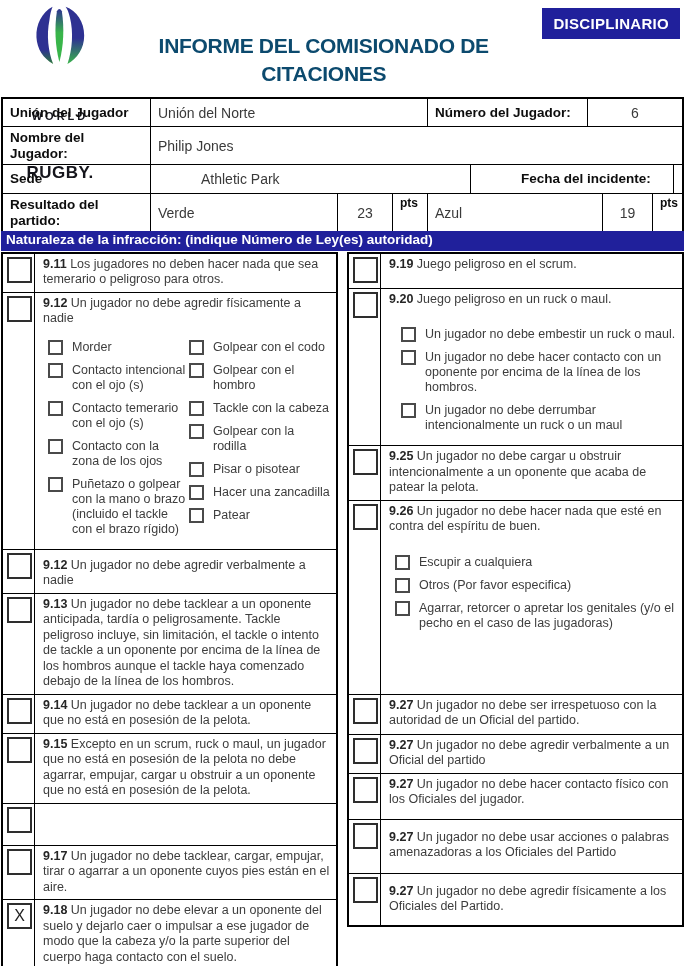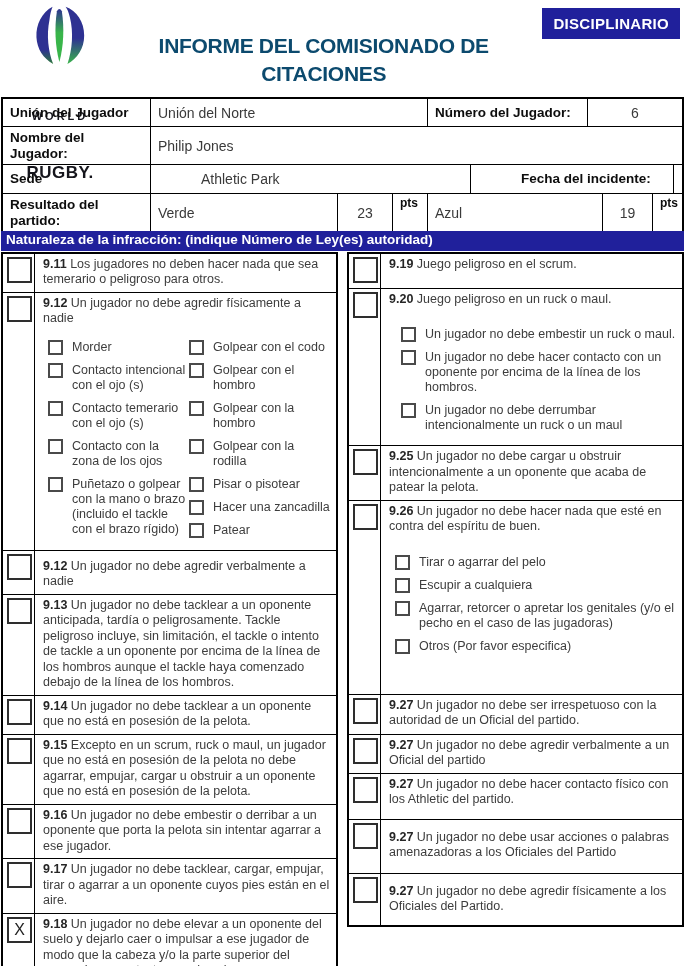--- a/index.html
+++ b/index.html
@@ -164,21 +164,21 @@
               <div class="sub-item">
                   <div class="sub-box"></div>
                   <div class="sub-text">Golpear con el codo</div>
                 </div>
               <div class="sub-item">
                   <div class="sub-box"></div>
                   <div class="sub-text">Golpear con el hombro</div>
                 </div>
               <div class="sub-item">
                   <div class="sub-box"></div>
-                  <div class="sub-text">Golpear con la hombro</div>
+                  <div class="sub-text">Tackle con la cabeza</div>
                 </div>
               <div class="sub-item">
                   <div class="sub-box"></div>
                   <div class="sub-text">Golpear con la rodilla</div>
                 </div>
               <div class="sub-item">
                   <div class="sub-box"></div>
                   <div class="sub-text">Pisar o pisotear</div>
                 </div>
               <div class="sub-item">
@@ -219,21 +219,20 @@
         <div class="cbcell">
             <div class="cbox"></div>
           </div>
         <div class="ltext"><span class="lnum">9.15</span> <span>Excepto en un scrum, ruck o maul, un jugador que no está en posesión de la pelota no debe agarrar, empujar, cargar u obstruir a un oponente que no está en posesión de la pelota.</span></div>
       </div>
 
       <div class="lrow" style="min-height:42px">
         <div class="cbcell">
             <div class="cbox"></div>
           </div>
-        <div class="ltext"><span class="lnum">9.16</span> <span>Un jugador no debe embestir o derribar a un oponente que porta la pelota sin intentar agarrar a ese jugador.</span></div>
       </div>
 
       <div class="lrow" style="min-height:48px">
         <div class="cbcell">
             <div class="cbox"></div>
           </div>
         <div class="ltext"><span class="lnum">9.17</span> <span>Un jugador no debe tacklear, cargar, empujar, tirar o agarrar a un oponente cuyos pies están en el aire.</span></div>
       </div>
 
       <div class="lrow" style="min-height:64px">
@@ -285,34 +284,30 @@
 
       <div class="lrow" style="min-height:194px">
         <div class="cbcell">
             <div class="cbox"></div>
           </div>
         <div class="ltext">
           <span class="lnum">9.26</span> <span>Un jugador no debe hacer nada que esté en contra del espíritu de buen.</span>
           <div class="sub-list" style="margin-left:6px">
             <div class="sub-item">
                 <div class="sub-box"></div>
-                <div class="sub-text">Tirar o agarrar del pelo</div>
-              </div>
-            <div class="sub-item">
-                <div class="sub-box"></div>
                 <div class="sub-text">Escupir a cualquiera</div>
               </div>
             <div class="sub-item">
                 <div class="sub-box"></div>
+                <div class="sub-text">Otros (Por favor especifica)</div>
+              </div>
+            <div class="sub-item">
+                <div class="sub-box"></div>
                 <div class="sub-text">Agarrar, retorcer o apretar los genitales (y/o el pecho en el caso de las jugadoras)</div>
               </div>
-            <div class="sub-item">
-                <div class="sub-box"></div>
-                <div class="sub-text">Otros (Por favor especifica)</div>
-              </div>
           </div>
         </div>
       </div>
 
       <div class="lrow" style="min-height:40px">
         <div class="cbcell">
             <div class="cbox"></div>
           </div>
         <div class="ltext"><span class="lnum">9.27</span> <span>Un jugador no debe ser irrespetuoso con la autoridad de un Oficial del partido.</span></div>
       </div>
@@ -321,21 +316,21 @@
         <div class="cbcell">
             <div class="cbox"></div>
           </div>
         <div class="ltext"><span class="lnum">9.27</span> <span>Un jugador no debe agredir verbalmente a un Oficial del partido</span></div>
       </div>
 
       <div class="lrow" style="min-height:46px">
         <div class="cbcell">
             <div class="cbox"></div>
           </div>
-        <div class="ltext"><span class="lnum">9.27</span> <span>Un jugador no debe hacer contacto físico con los Athletic del partido.</span></div>
+        <div class="ltext"><span class="lnum">9.27</span> <span>Un jugador no debe hacer contacto físico con los Oficiales del jugador.</span></div>
       </div>
 
       <div class="lrow" style="min-height:54px">
         <div class="cbcell">
             <div class="cbox"></div>
           </div>
         <div class="ltext" style="padding-top:10px"><span class="lnum">9.27</span> <span>Un jugador no debe usar acciones o palabras amenazadoras a los Oficiales del Partido</span></div>
       </div>
 
       <div class="lrow" style="min-height:52px">

